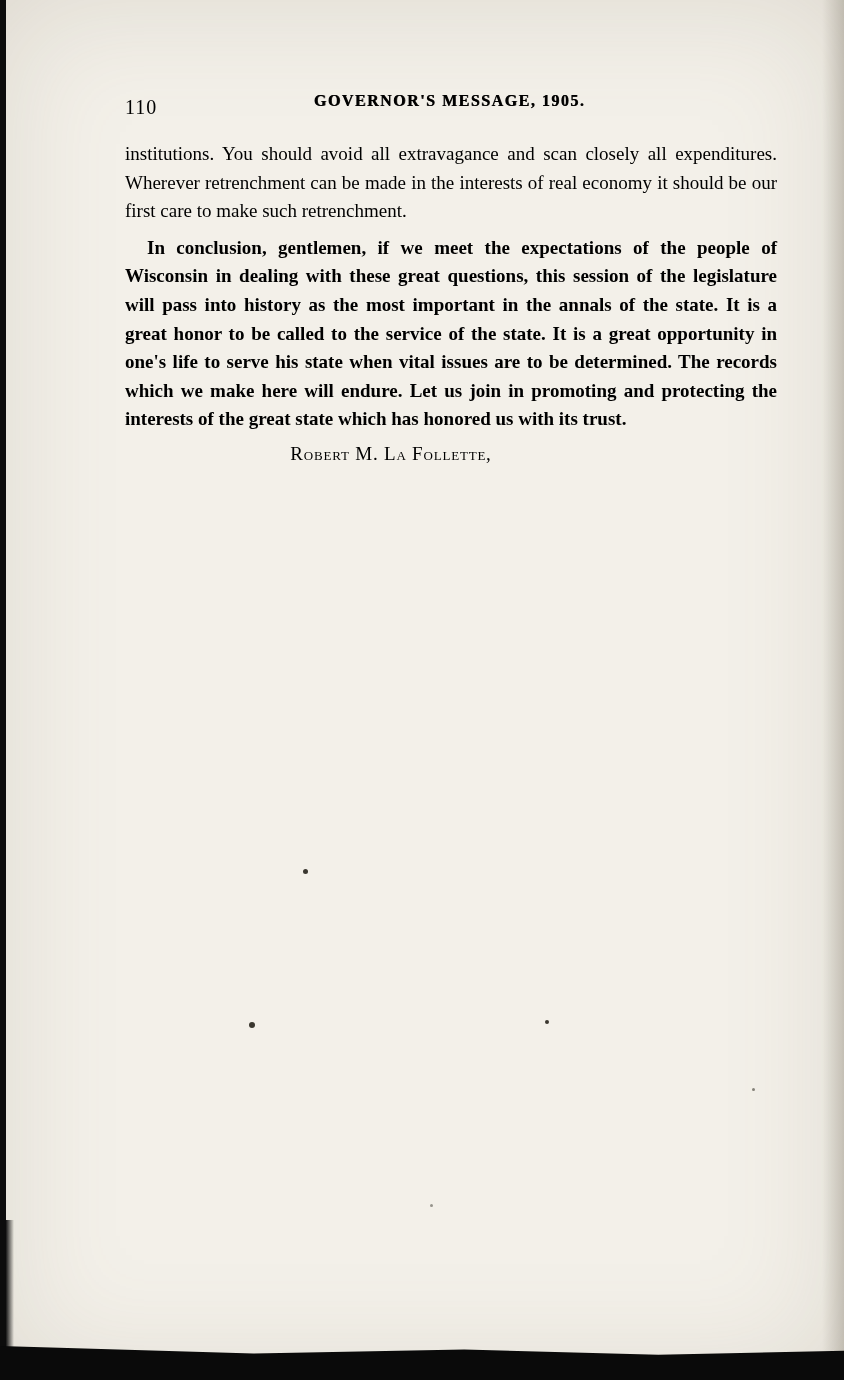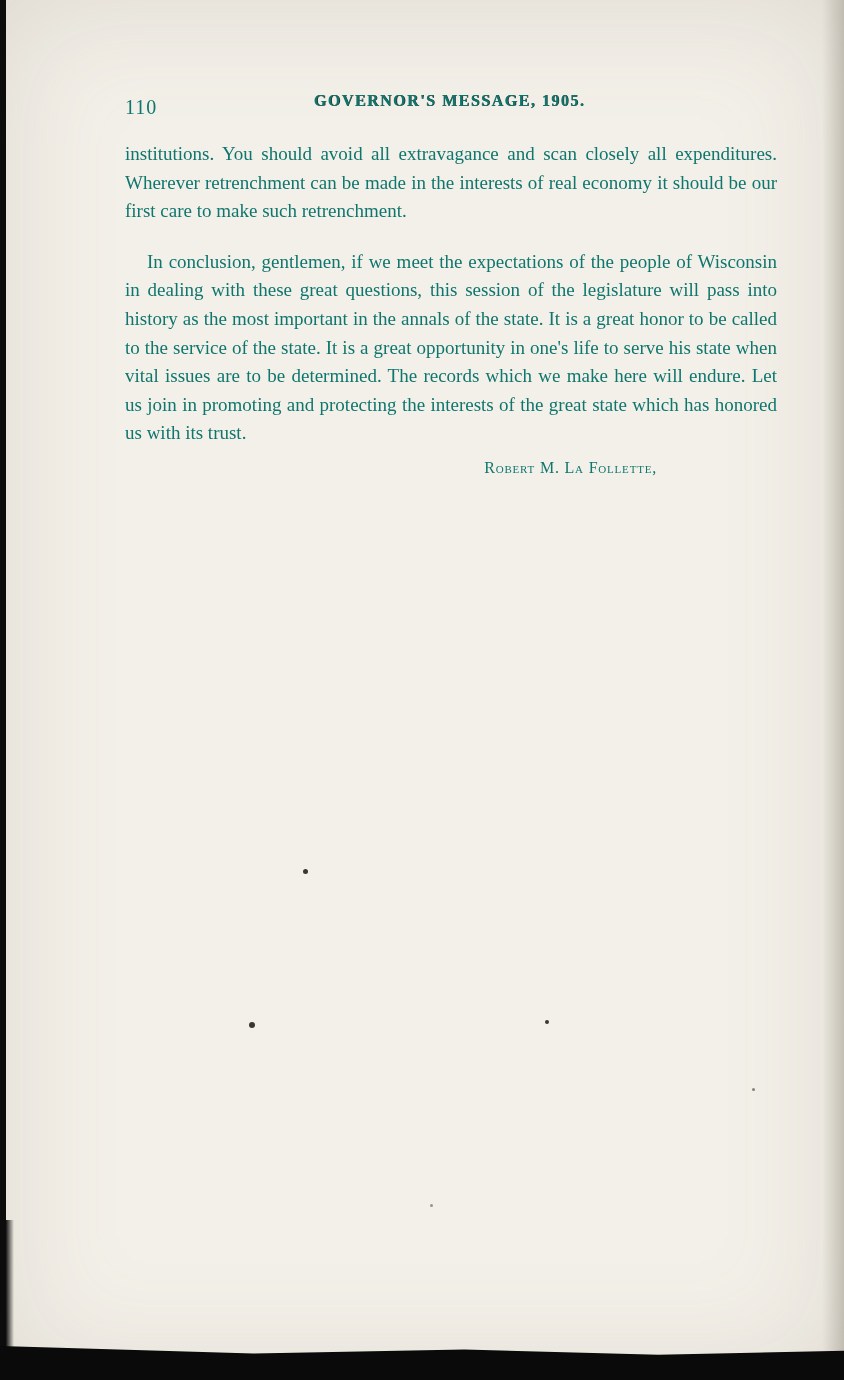--- a/index.html
+++ b/index.html
@@ -7,21 +7,21 @@
     padding: 0;
     background: #888;
   }
   .page {
     position: relative;
     width: 844px;
     height: 1380px;
     background: #f3f0e9;
     overflow: hidden;
     font-family: "Liberation Serif", serif;
-    color: #0f766e;
+    color: #000000;
     box-shadow: inset 0 0 120px rgba(120,110,90,0.18);
   }
   
   .scan-edge-left {
     position: absolute;
     left: 0; top: 0;
     width: 6px; height: 1380px;
     background: #0c0c0c;
   }
   .scan-edge-left::after {
@@ -85,33 +85,34 @@
     position: absolute;
     top: 140px;
     left: 125px;
     width: 652px;
     font-size: 19px;
     line-height: 28.6px;
     text-align: justify;
   }
   .para { margin: 0; }
   .para + .para {
-    margin-top: 22px;
+    margin-top: 8px;
     text-indent: 22px;
+    font-weight: bold;
   }
 
   
   .signature {
     margin-top: 6px;
   }
   .sig-name {
-    text-align: right;
+    text-align: center;
     margin-right: 120px;
     font-variant: small-caps;
-    font-size: 16px;
+    font-size: 19px;
     letter-spacing: 0.8px;
   }
   .sig-title {
     text-align: right;
     margin-right: 16px;
     font-style: italic;
     font-size: 19px;
     line-height: 29px;
   }
 </style>

